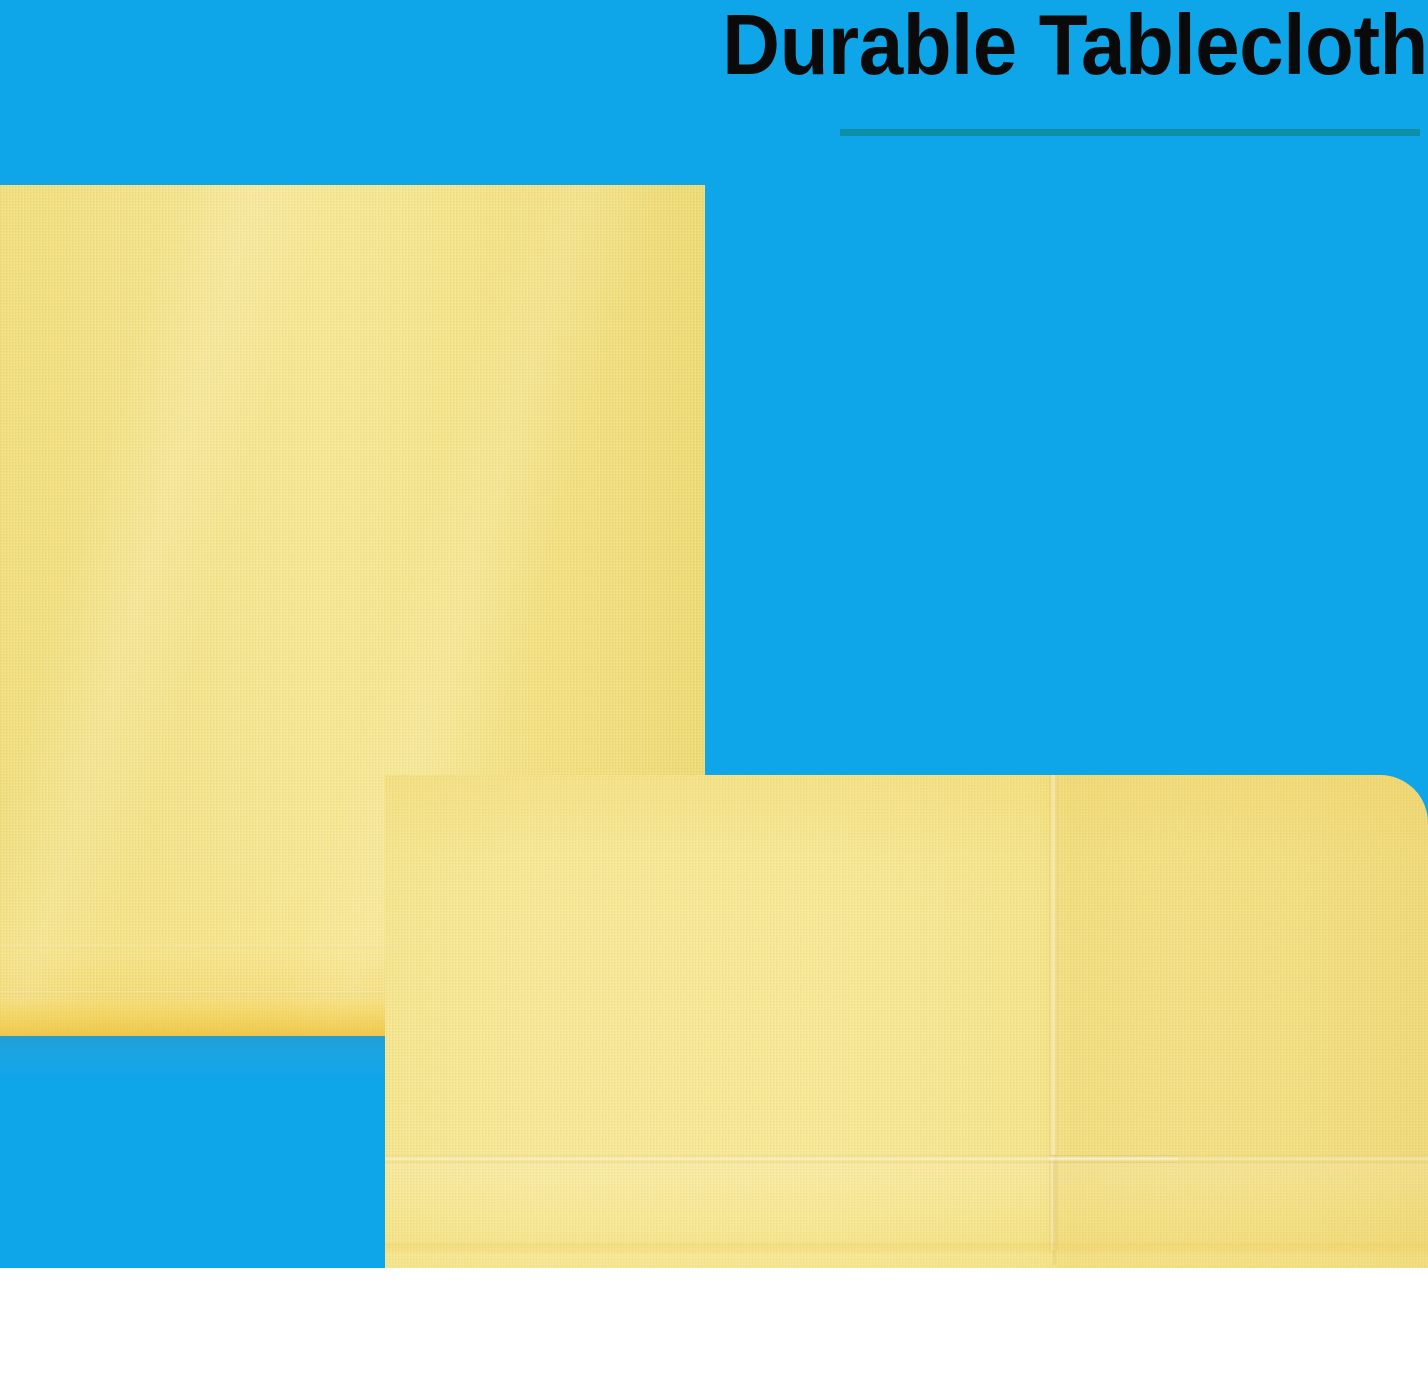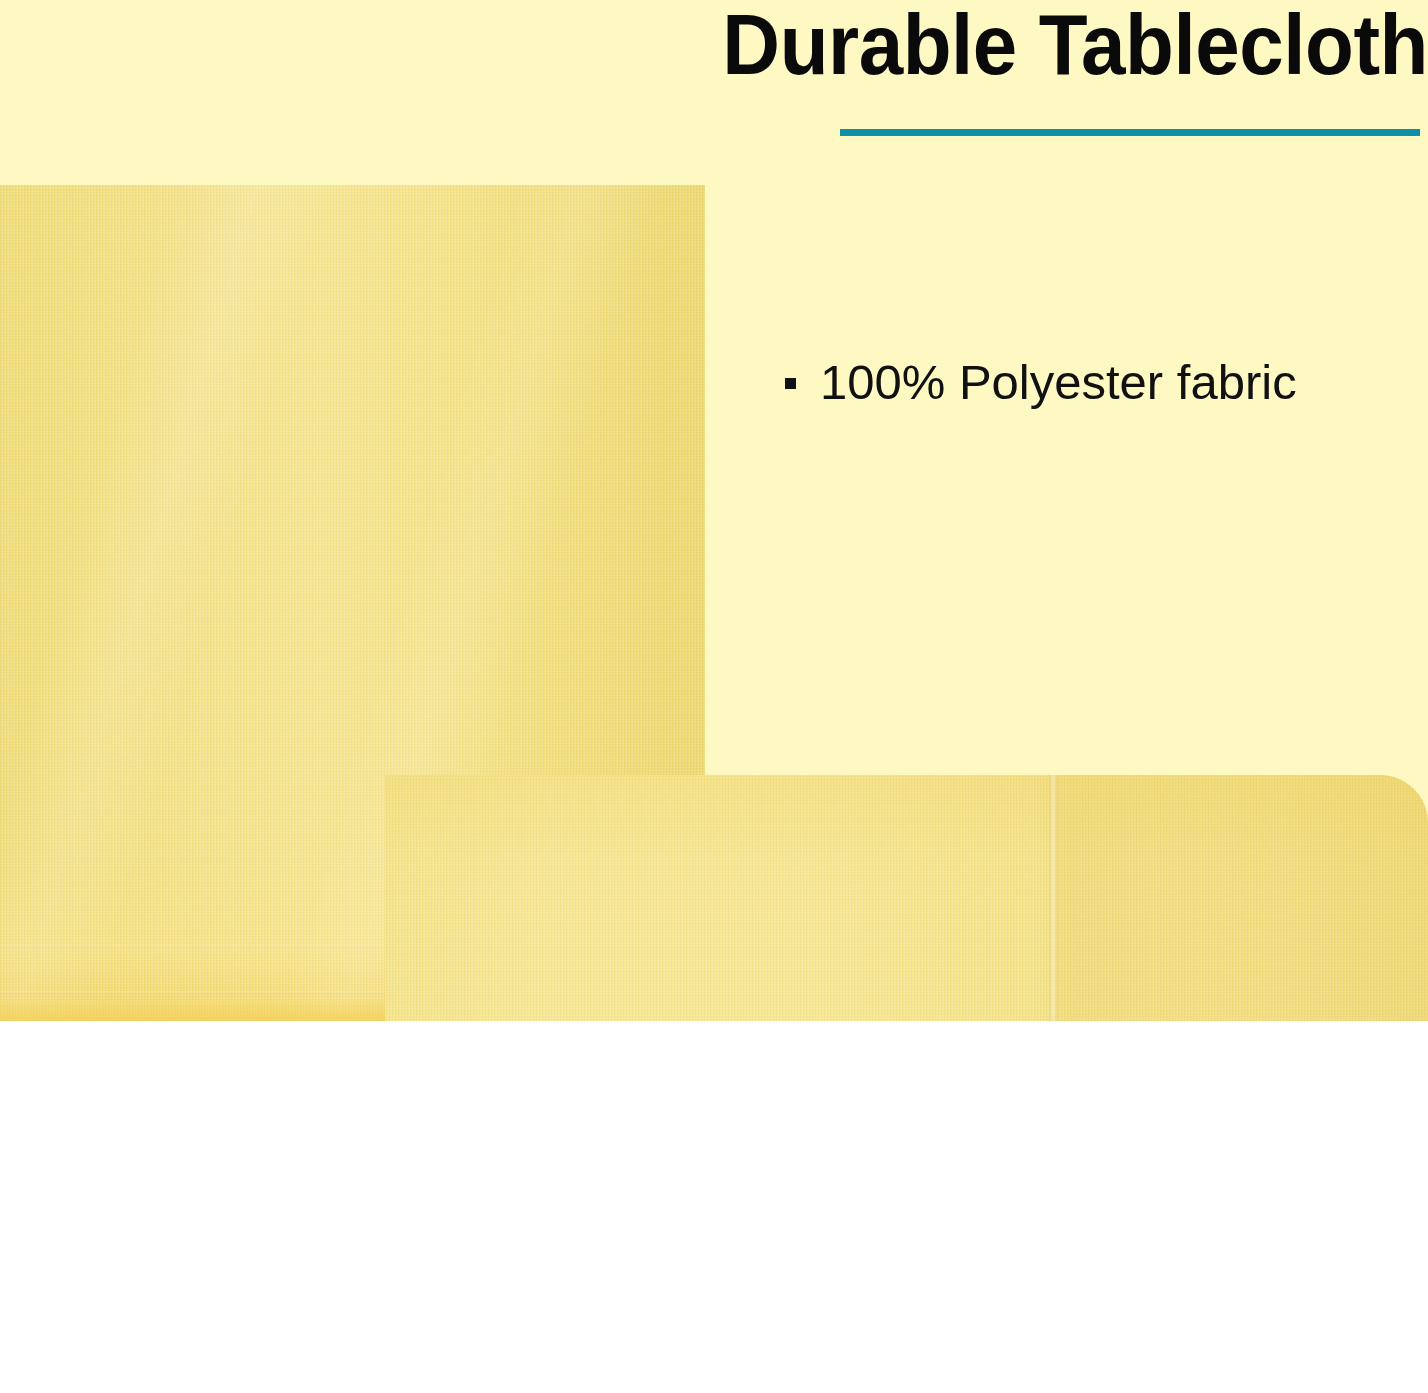--- a/index.html
+++ b/index.html
@@ -8,22 +8,22 @@
     padding: 0;
     background: #ffffff;
   }
   body {
     font-family: "Liberation Sans", sans-serif;
   }
 
   .canvas {
     position: relative;
     width: 1428px;
-    height: 1021px;
-    background: #fef9c3;
+    height: 1268px;
+    background: #0ea5e9;
     overflow: hidden;
   }
 
   
   .text-panel {
     position: absolute;
     left: 655px;
     top: 0;
     width: 773px;
     height: 560px;
@@ -385,21 +385,17 @@
     <div class="fbr-bottom-panel"></div>
   </div>
 
   <div class="text-panel">
 
     <div class="page-title">Durable Tablecloth</div>
 
     <div class="title-rule"></div>
 
     <ul class="feature-list">
-      <li class="feature-item">
-        <span class="bullet-square"></span>
-        <span class="feature-text">100% Polyester fabric</span>
-      </li>
     </ul>
 
   </div>
 
 </div>
 
 </body></html>

